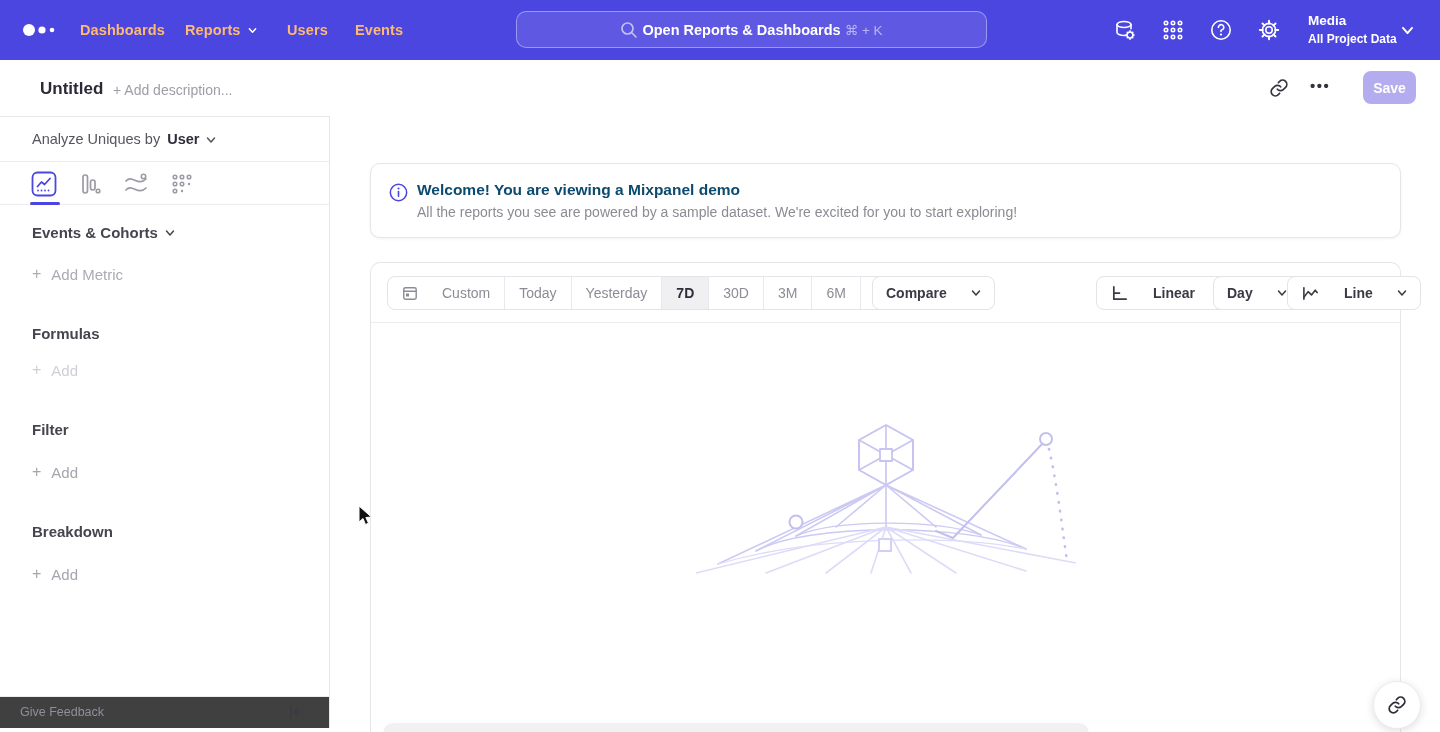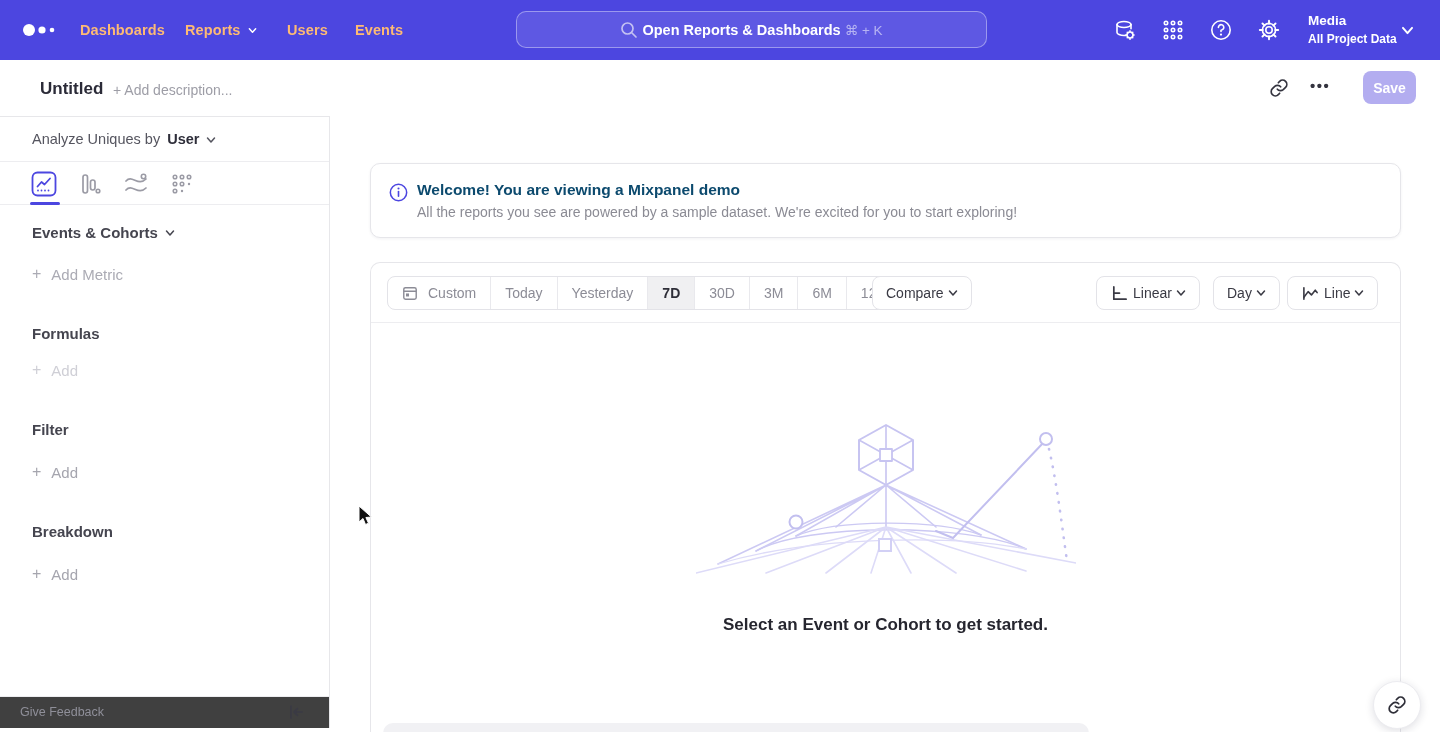--- a/index.html
+++ b/index.html
@@ -68,27 +68,27 @@
     background:#fff; border:1px solid #dddde2; border-radius:8px; display:flex; align-items:center;
     gap:9px; font-size:14px; font-weight:600; color:#34343e; cursor:pointer; font-family:inherit;
     box-shadow:0 1px 2px rgba(30,30,60,0.05); }
 
   
   .panel { position:absolute; left:370px; top:262px; width:1031px; height:470px; background:#fff;
     border:1px solid #e6e6ea; border-bottom:none; border-radius:10px 10px 0 0; }
   .controls { position:absolute; left:0; top:0; width:1029px; height:60px; border-bottom:1px solid #ededf0; }
   .seg-group { position:absolute; left:16px; top:13px; height:34px; display:flex;
     border:1px solid #e3e3e8; border-radius:8px; overflow:hidden; background:#fff; }
-  .seg { display:flex; align-items:center; justify-content:center; gap:10px; padding:0 14px;
+  .seg { display:flex; align-items:center; justify-content:center; gap:24px; padding:0 14px;
     font-size:14px; color:#8c8c96; border-right:1px solid #e9e9ed; cursor:pointer; white-space:nowrap; }
   .seg:last-child { border-right:none; }
   .seg.sel { background:#f0f0f2; color:#2e2e38; font-weight:600; }
   .ctl-btn { position:absolute; top:13px; height:34px; background:#fff; border:1px solid #e3e3e8;
-    border-radius:8px; display:flex; align-items:center; gap:4px; padding:0 13px; font-size:14px;
-    font-weight:400; color:#3a3a44; cursor:pointer; font-family:inherit; }
+    border-radius:8px; display:flex; align-items:center; gap:24px; padding:0 13px; font-size:14px;
+    font-weight:700; color:#3a3a44; cursor:pointer; font-family:inherit; }
   .ctl-btn .chevd { width:10px; height:10px; }
 
   .empty-title { position:absolute; left:0; top:352px; width:1029px; text-align:center;
     font-size:17px; font-weight:700; color:#26262f; }
   .empty-sub { position:absolute; left:0; top:386px; width:1029px; text-align:center;
     font-size:14.5px; color:#9a9aa3; }
   .empty-sub a { color:#4c46e0; font-weight:600; text-decoration:none; cursor:pointer; }
   .illus { position:absolute; left:325px; top:160px; }
 
   .table-peek { position:absolute; left:12px; top:460px; width:706px; height:10px;
@@ -383,21 +383,20 @@
     <g fill="none" stroke="#c2bfef" stroke-width="2" stroke-linecap="round">
       <path d="M240 108l17 7 91-96"></path>
       <circle cx="350" cy="16" r="6" fill="#fff" stroke-width="2"></circle>
       <path d="M353 26c8 35 12 70 18 112" stroke-dasharray="0.5 8.5" stroke-width="2.6"></path>
     </g>
 
     <circle cx="100" cy="99" r="6.5" fill="#fff" stroke="#c2bfef" stroke-width="2"></circle>
     <rect x="183" y="116" width="12" height="12" fill="#fff" stroke="#d2d0f5" stroke-width="2"></rect>
   </svg>
 
-  <div class="empty-title">Select an Event or Cohort to get started.</div>
 
   <div class="table-peek"></div>
 </div>
 
 <div class="float-link">
   <svg width="20" height="20" viewBox="0 0 24 24">
     <path d="M10 13.5a5 5 0 007.1.5l2.8-2.8a5 5 0 00-7.1-7.1l-1.6 1.6" fill="none" stroke="#2e2e38" stroke-width="2.1" stroke-linecap="round"></path>
     <path d="M14 10.5a5 5 0 00-7.1-.5l-2.8 2.8a5 5 0 007.1 7.1l1.6-1.6" fill="none" stroke="#2e2e38" stroke-width="2.1" stroke-linecap="round"></path>
   </svg>
 </div>

